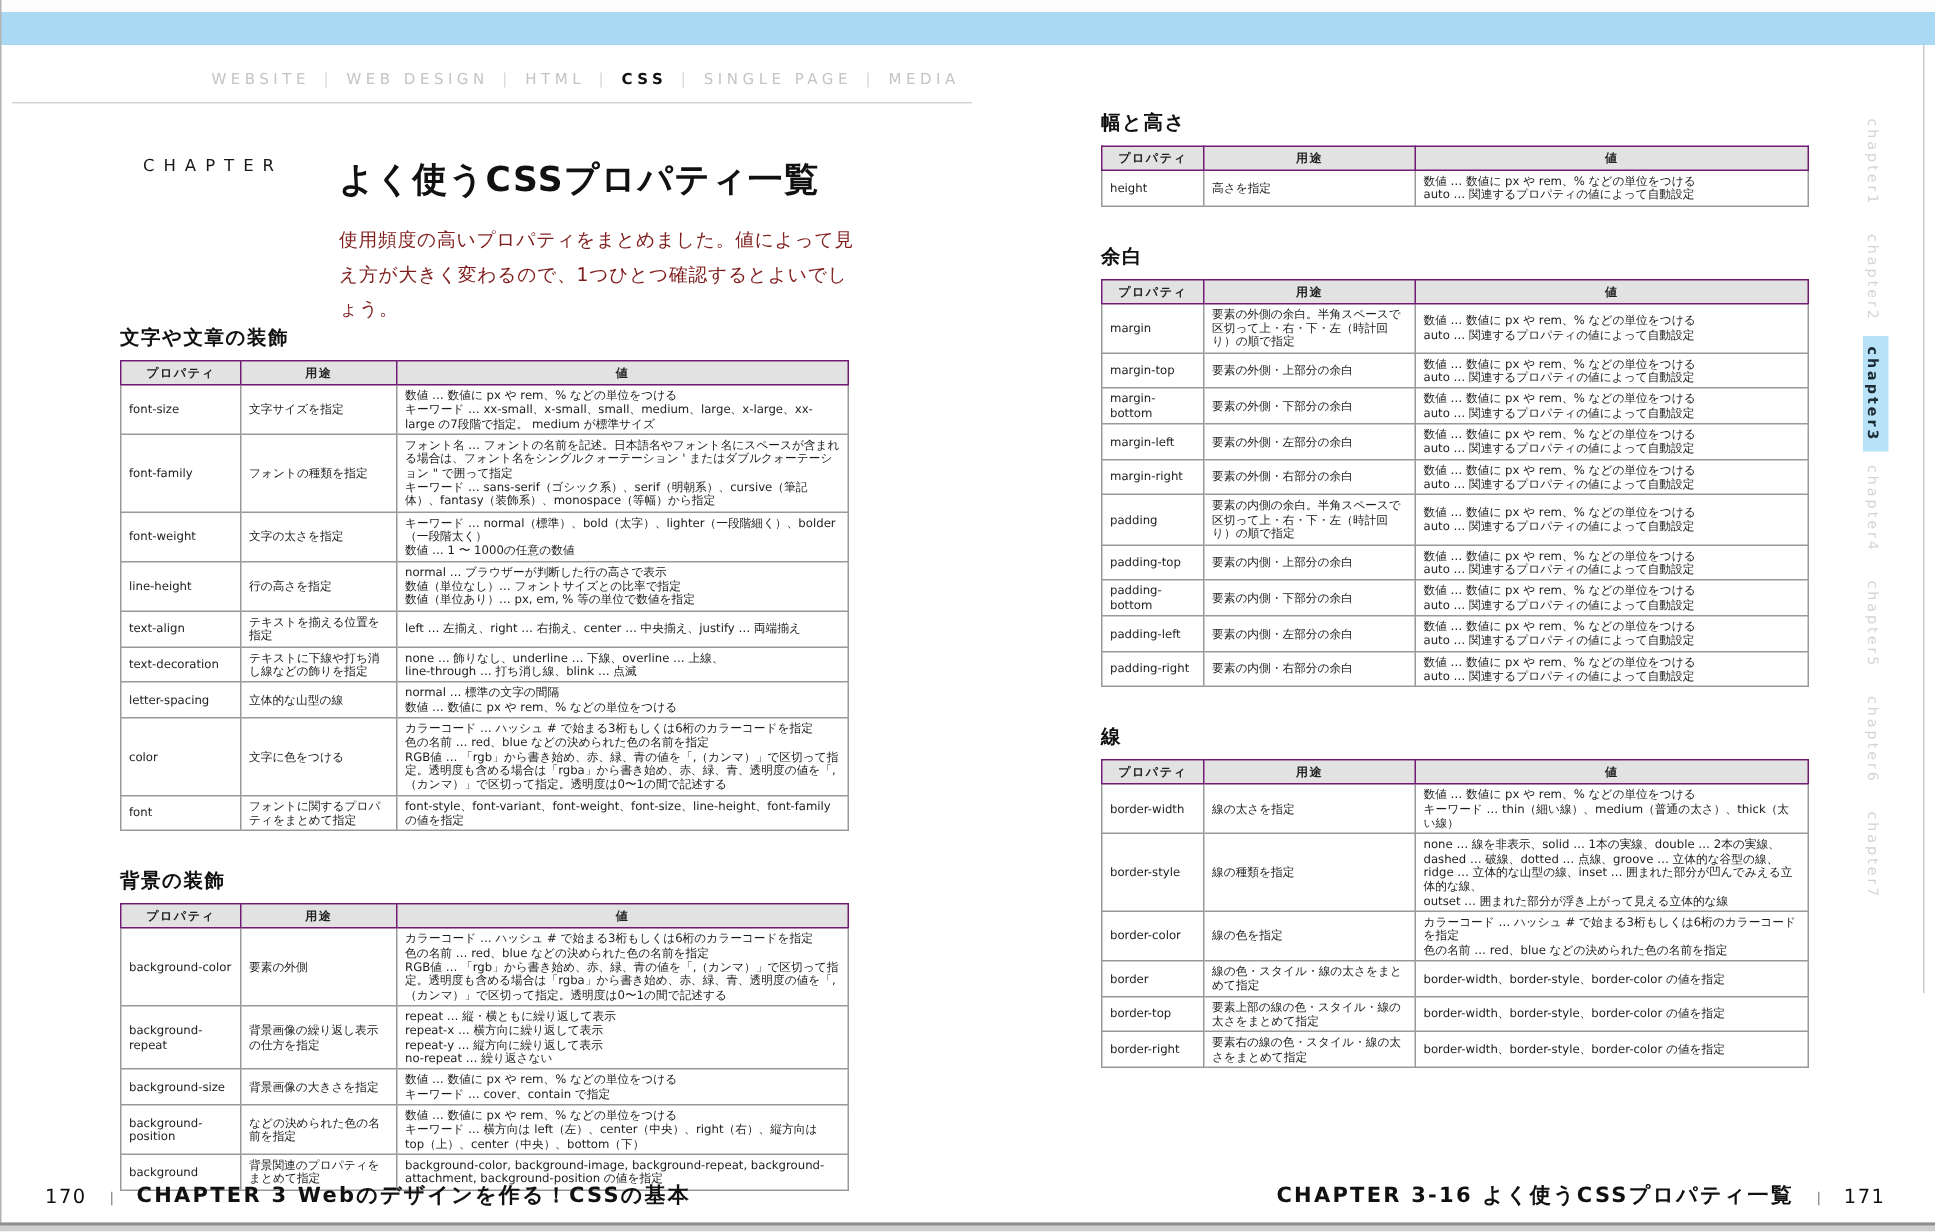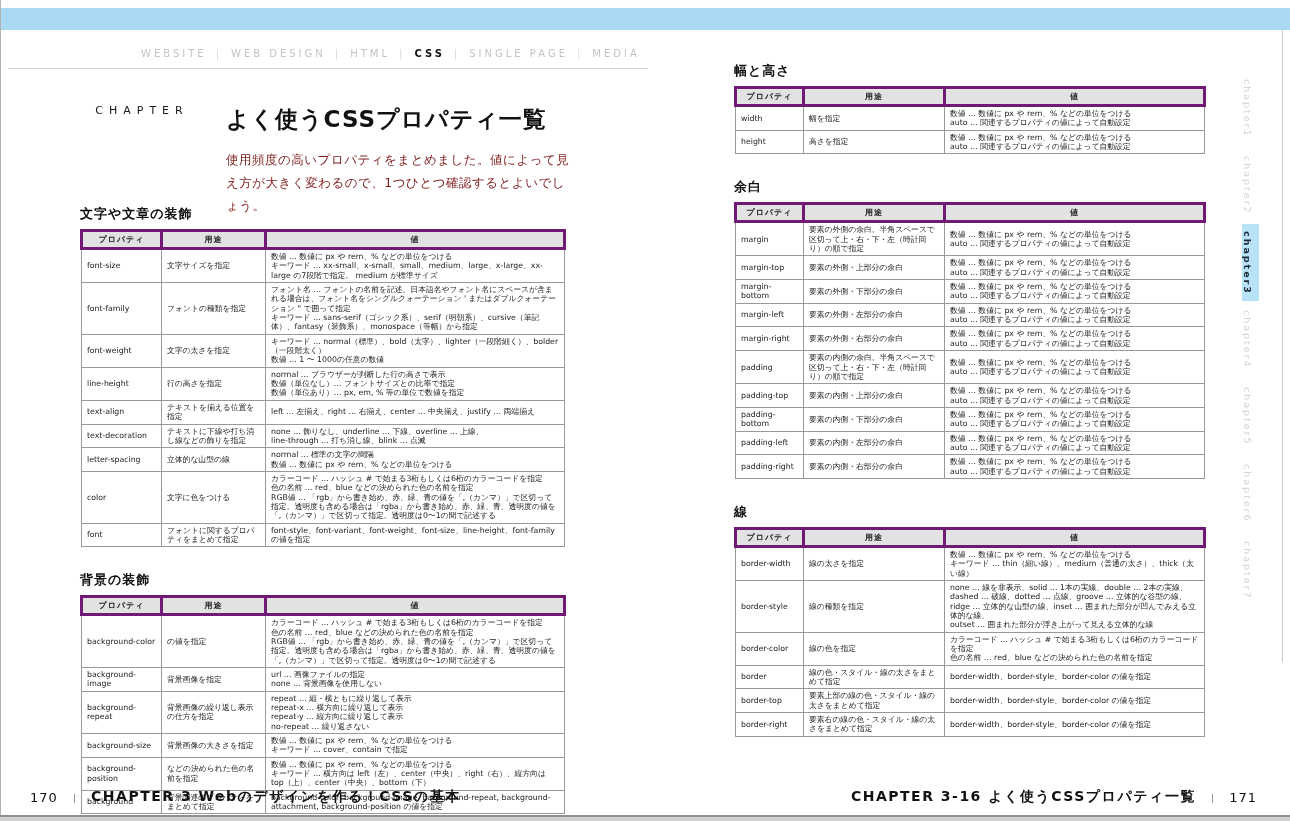--- a/index.html
+++ b/index.html
@@ -25,27 +25,27 @@
   .chapter-head{position:absolute;top:92px;left:72px;width:140px;text-align:center;}
   .chapter-number{font-size:60px;font-weight:200;letter-spacing:3px;line-height:1;color:#181818;}
   .chapter-label{font-size:11px;letter-spacing:6px;margin-top:12px;color:#181818;}
   .title-block{position:absolute;top:104px;left:226px;width:346px;}
   .page-title{font-size:23px;font-weight:bold;letter-spacing:1px;margin:0 0 13px;color:#111;}
   .page-intro{font-size:12.5px;line-height:1.85;letter-spacing:.5px;margin:0;color:#7f1d1d;}
 
   
   .left-col{position:absolute;top:205px;left:80px;width:486px;}
   .right-col{position:absolute;top:62px;left:734px;width:472px;}
-  .section{margin-bottom:24px;}
+  .section{margin-bottom:24px;margin-top:11px;}
   .section-heading{font-size:13px;font-weight:bold;letter-spacing:1px;margin:0 0 6px;color:#111;}
 
   
   table.props-table{width:100%;border-collapse:collapse;table-layout:fixed;}
   table.props-table th{
-    background:#e2e2e2;border:3px solid #701a75;padding:2px 3px;
+    background:#e2e2e2;border:1px solid #701a75;padding:2px 3px;
     font-size:8px;font-weight:bold;text-align:center;letter-spacing:1px;color:#222;
   }
   table.props-table td{
     border:1px solid #999;padding:2px 5px;vertical-align:middle;
     font-size:7.8px;line-height:1.2;color:#1b1b1b;word-break:break-word;
   }
   td.value-cell{white-space:pre-line;}
   td.property-cell{font-size:8px;}
   .left-col col.c-prop{width:80px;}  .left-col col.c-usage{width:104px;}
   .right-col col.c-prop{width:68px;} .right-col col.c-usage{width:141px;}
@@ -171,30 +171,24 @@
     <thead>
           <tr>
             <th>プロパティ</th>
             <th>用途</th>
             <th>値</th>
           </tr>
         </thead>
         <tbody>
           <tr>
             <td class="property-cell">background-color</td>
-            <td class="usage-cell">の値を指定</td>
+            <td class="usage-cell">要素の外側</td>
             <td class="value-cell">カラーコード … ハッシュ # で始まる3桁もしくは6桁のカラーコードを指定
 色の名前 … red、blue などの決められた色の名前を指定
 RGB値 … 「rgb」から書き始め、赤、緑、青の値を「,（カンマ）」で区切って指定。透明度も含める場合は「rgba」から書き始め、赤、緑、青、透明度の値を「,（カンマ）」で区切って指定。透明度は0〜1の間で記述する</td>
-          </tr>
-          <tr>
-            <td class="property-cell">background-image</td>
-            <td class="usage-cell">背景画像を指定</td>
-            <td class="value-cell">url … 画像ファイルの指定
-none … 背景画像を使用しない</td>
           </tr>
           <tr>
             <td class="property-cell">background-repeat</td>
             <td class="usage-cell">背景画像の繰り返し表示の仕方を指定</td>
             <td class="value-cell">repeat … 縦・横ともに繰り返して表示
 repeat-x … 横方向に繰り返して表示
 repeat-y … 縦方向に繰り返して表示
 no-repeat … 繰り返さない</td>
           </tr>
           <tr>
@@ -229,26 +223,20 @@
           <col class="c-value">
         </colgroup>
     <thead>
           <tr>
             <th>プロパティ</th>
             <th>用途</th>
             <th>値</th>
           </tr>
         </thead>
         <tbody>
-          <tr>
-            <td class="property-cell">width</td>
-            <td class="usage-cell">幅を指定</td>
-            <td class="value-cell">数値 … 数値に px や rem、% などの単位をつける
-auto … 関連するプロパティの値によって自動設定</td>
-          </tr>
           <tr>
             <td class="property-cell">height</td>
             <td class="usage-cell">高さを指定</td>
             <td class="value-cell">数値 … 数値に px や rem、% などの単位をつける
 auto … 関連するプロパティの値によって自動設定</td>
           </tr>
         </tbody>
       </table>
   </section>
   <section class="section">

